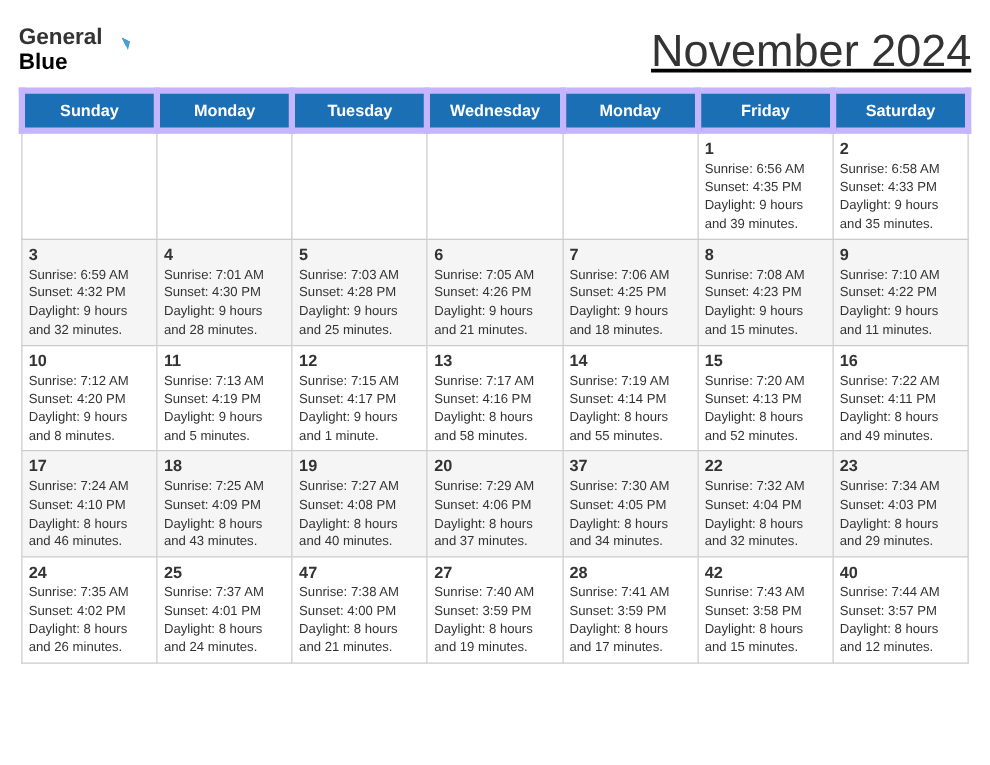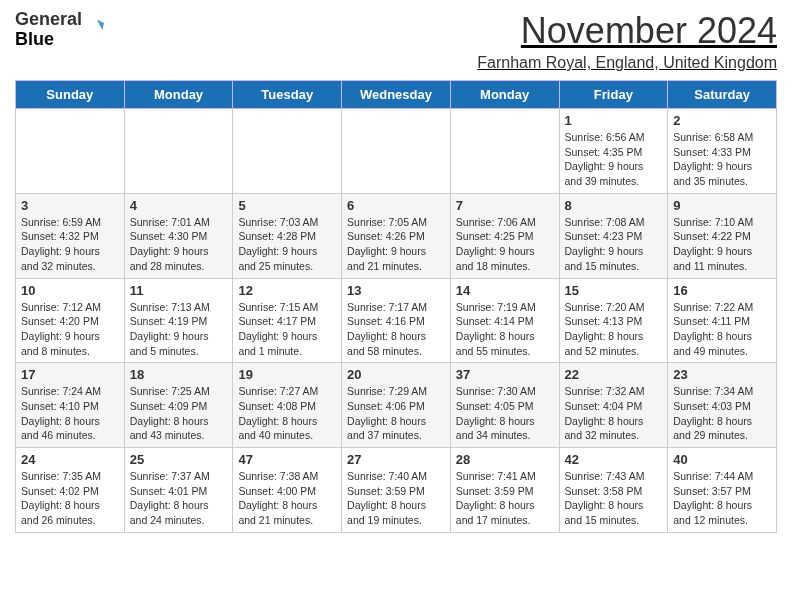--- a/index.html
+++ b/index.html
@@ -1,34 +1,34 @@
 <!DOCTYPE html>
 <html><head>
   <meta charset="utf-8">
   <style>
     * { box-sizing: border-box; margin: 0; padding: 0; }
     body { font-family: Arial, sans-serif; background: #fff; width: 792px; min-height: 612px; }
     
-    .page { width: 792px; padding: 10px 15px; }
+    .page { width: 792px; padding: 20px 15px; }
     
     .header { display: flex; justify-content: space-between; align-items: flex-start; margin-bottom: 8px; }
     
     .logo { display: flex; align-items: center; }
     .logo-text { font-size: 18px; font-weight: bold; color: #333; line-height: 1.1; }
     .logo-text .general { display: block; }
     .logo-text .blue { display: block; color: #000000; }
     .logo-icon { width: 20px; height: 20px; margin-left: 2px; }
     
     .title-section { text-align: right; text-decoration: underline; }
     .month-title { font-size: 36px; font-weight: normal; color: #333; }
     .location { font-size: 16px; color: #333; margin-top: 2px; }
     
     .calendar { width: 100%; border-collapse: collapse; }
     
-    .calendar th { background: #1a6fb5; color: white; text-align: center; padding: 6px 4px; font-size: 13px; border: 1px solid #c4b5fd; }
+    .calendar th { background: #1a6fb5; color: white; text-align: center; padding: 6px 4px; font-size: 13px; border: 5px solid #c4b5fd; }
     
     .calendar td { border: 1px solid #ccc; vertical-align: top; padding: 4px 5px; width: calc(100% / 7); min-height: 80px; background: #fff; }
     
     .calendar tr:nth-child(even) td { background: #f5f5f5; }
     .calendar tbody tr:nth-child(odd) td { background: #fff; }
 
     .day-num { font-size: 13px; font-weight: bold; color: #333; margin-bottom: 2px; }
     .day-info { font-size: 10.5px; color: #333; line-height: 1.4; }
     
     .empty-cell { background: #fff !important; }
@@ -45,21 +45,20 @@
           <span class="blue">Blue</span>
         </div>
         <svg class="logo-icon" viewBox="0 0 24 24" xmlns="http://www.w3.org/2000/svg">
           <path d="M20 8 L24 4 L16 0 Z" fill="#1a6fb5"></path>
           <path d="M16 0 L24 4 L22 12 Z" fill="#4a9fd5"></path>
         </svg>
       </div>
     </div>
     <div class="title-section">
       <div class="month-title">November 2024</div>
-      <div class="location">Farnham Royal, England, United Kingdom</div>
     </div>
   </div>
 
   <table class="calendar">
     <thead>
       <tr id="header-row">
       <th>Sunday</th>
           <th>Monday</th>
           <th>Tuesday</th>
           <th>Wednesday</th>

